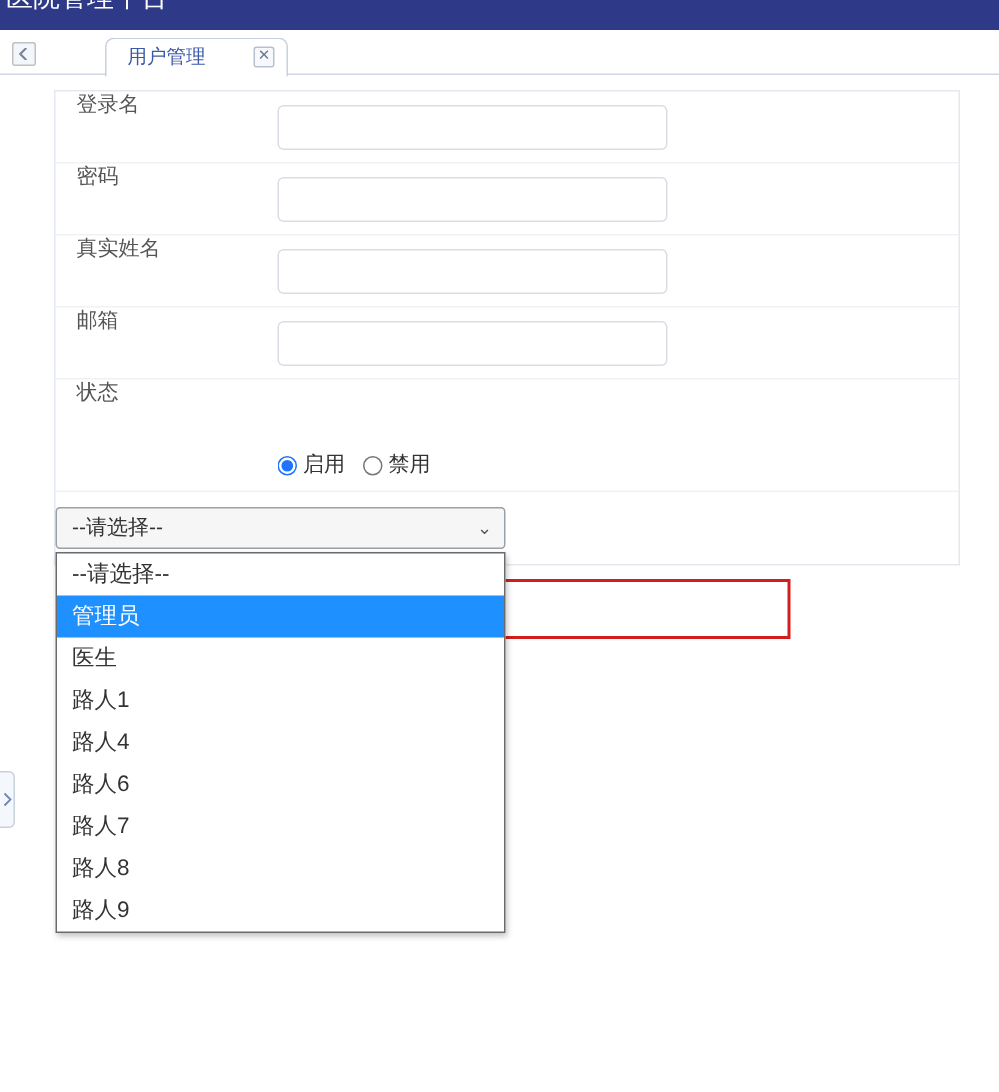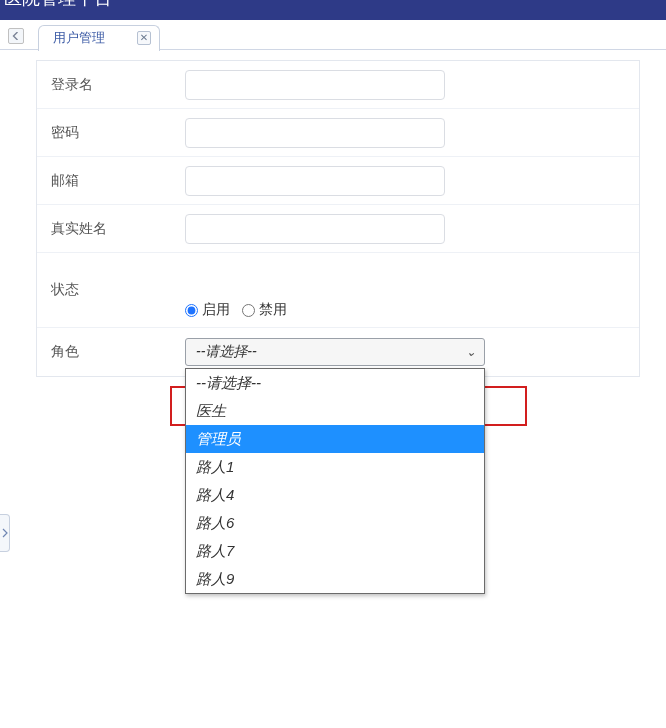--- a/index.html
+++ b/index.html
@@ -22,20 +22,21 @@
       overflow: hidden;
     }
     .header-title-text { color:#fff; font-size:18px; position:relative; top:-8px; left:-4px; }
     .tabs-row {
       display: flex;
       align-items: center;
       height: 30px;
       background: #fff;
       padding: 2px 8px 0 8px;
       border-bottom: 1px solid #d0d7e5;
+      gap: 32px;
     }
     .nav-collapse-btn {
       width: 16px;
       height: 16px;
       border: 1px solid #c0c0c0;
       border-radius: 2px;
       background: #f3f6fa;
       margin-right: 14px;
       display: inline-flex;
       align-items: center;
@@ -74,21 +75,20 @@
       background: #f6f8fb;
       cursor: pointer;
     }
     .form-panel {
       margin: 10px 26px 0 36px;
       border: 1px solid #e3e7ee;
       background: #fff;
     }
     .form-row {
       display: flex;
-      align-items: center;
       border-bottom: 1px solid #eef1f6;
       min-height: 48px;
     }
     .form-row:last-child { border-bottom: none; }
     .form-label {
       width: 148px;
       padding: 0 14px;
       color: #555;
     }
     .form-control-cell {
@@ -119,21 +119,20 @@
       border: 2px solid #d21e1e;
       left: 170px;
       top: 326px;
       width: 357px;
       height: 40px;
       pointer-events: none;
     }
     .select-wrap {
       width: 300px;
       position: relative;
-      font-style: italic;
     }
     .select-display {
       height: 28px;
       border: 1px solid #9aa0a8;
       border-radius: 3px;
       background: #f6f6f6;
       display: flex;
       align-items: center;
       justify-content: space-between;
       padding: 0 8px 0 10px;
@@ -215,63 +214,63 @@
     </div>
 
     <div class="form-row">
       <div class="form-label">密码</div>
       <div class="form-control-cell">
         <input class="text-input" type="password" style="">
       </div>
     </div>
 
     <div class="form-row">
+      <div class="form-label">真实姓名</div>
+      <div class="form-control-cell">
+        <input class="text-input" type="text" style="">
+      </div>
+    </div>
+
+    <div class="form-row">
       <div class="form-label">邮箱</div>
-      <div class="form-control-cell">
-        <input class="text-input" type="text" style="">
-      </div>
-    </div>
-
-    <div class="form-row">
-      <div class="form-label">真实姓名</div>
       <div class="form-control-cell">
         <input class="text-input" type="text" style="">
       </div>
     </div>
 
     <div class="form-row">
       <div class="form-label">状态</div>
       <div class="form-control-cell radio-group">
         <label>
           <input type="radio" name="status" checked="" style="">
           <span>启用</span>
         </label>
         <label>
           <input type="radio" name="status" style="">
           <span>禁用</span>
         </label>
       </div>
     </div>
 
     <div class="form-row">
-      <div class="form-label">角色</div>
       <div class="form-control-cell">
         <div class="select-wrap">
           <div class="select-display">
             <span>--请选择--</span>
             <span class="chevron">⌄</span>
           </div>
           <div class="dropdown" id="role-dropdown">
               <div class="opt">--请选择--</div>
+              <div class="opt highlight">管理员</div>
               <div class="opt">医生</div>
-              <div class="opt highlight">管理员</div>
               <div class="opt">路人1</div>
               <div class="opt">路人4</div>
               <div class="opt">路人6</div>
               <div class="opt">路人7</div>
+              <div class="opt">路人8</div>
               <div class="opt">路人9</div>
             </div>
         </div>
       </div>
     </div>
 
   </div>
 
   <div class="role-row-highlight"></div>
 

